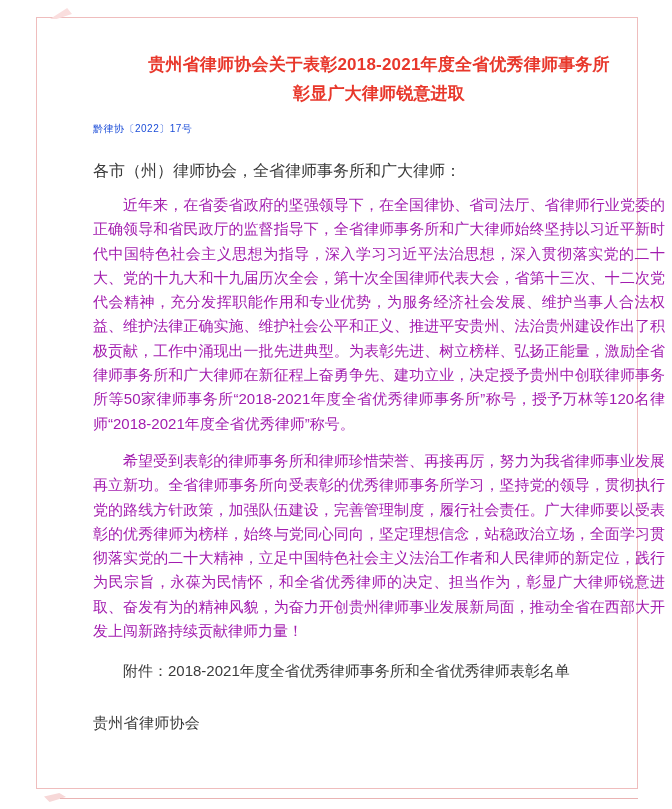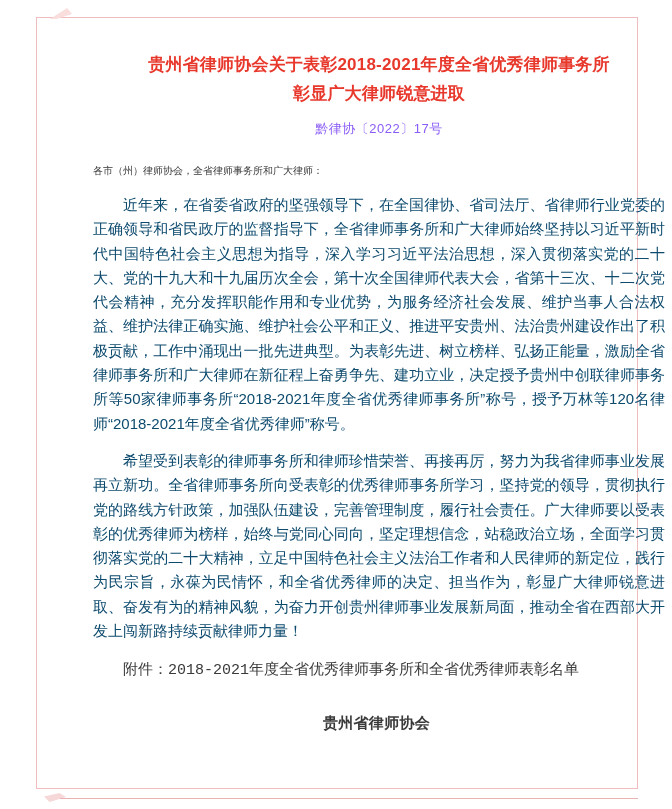--- a/index.html
+++ b/index.html
@@ -79,62 +79,60 @@
   }
   .doc-title-line {
     color: #e8372b;
     font-size: 17px;
     font-weight: bold;
     line-height: 29px;
     letter-spacing: 0.2px;
   }
   #doc-number {
     margin-top: 11px;
-    text-align: center;
-    color: #8b5cf6;
-    font-size: 13px;
+    text-align: left;
+    color: #1d4ed8;
+    font-size: 10px;
     line-height: 20px;
     letter-spacing: 0.5px;
   }
 
   
   #body-block {
     margin-top: 20px;
     color: #3a3a3a;
   }
   .salutation {
-    font-size: 10px;
+    font-size: 16px;
     line-height: 24px;
     color: #3a3a3a;
     margin-bottom: 10px;
   }
   .body-para {
     font-size: 15px;
     line-height: 24.3px;
-    color: #0c4a6e;
+    color: #a21caf;
     text-align: justify;
     text-justify: inter-ideograph;
     text-indent: 2em;
     margin-bottom: 13px;
   }
   #attachment-line {
     font-size: 15px;
     line-height: 24px;
     color: #3a3a3a;
     text-indent: 2em;
     margin-top: 16px;
-    font-family: Liberation Mono, monospace;
   }
 
   
   #signature-block {
     margin-top: 27px;
-    text-align: center;
+    text-align: left;
     padding-right: 5px;
-    font-weight: bold;
   }
   .sign-line {
     font-size: 15px;
     line-height: 26px;
     color: #3a3a3a;
     letter-spacing: 0.3px;
   }
 </style>
 </head>
 <body>

